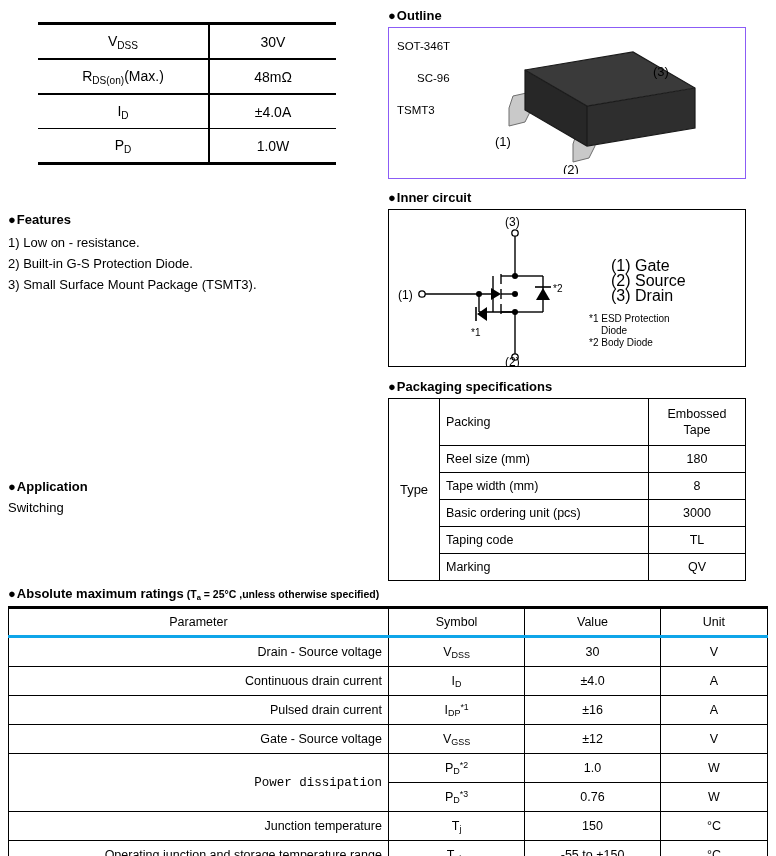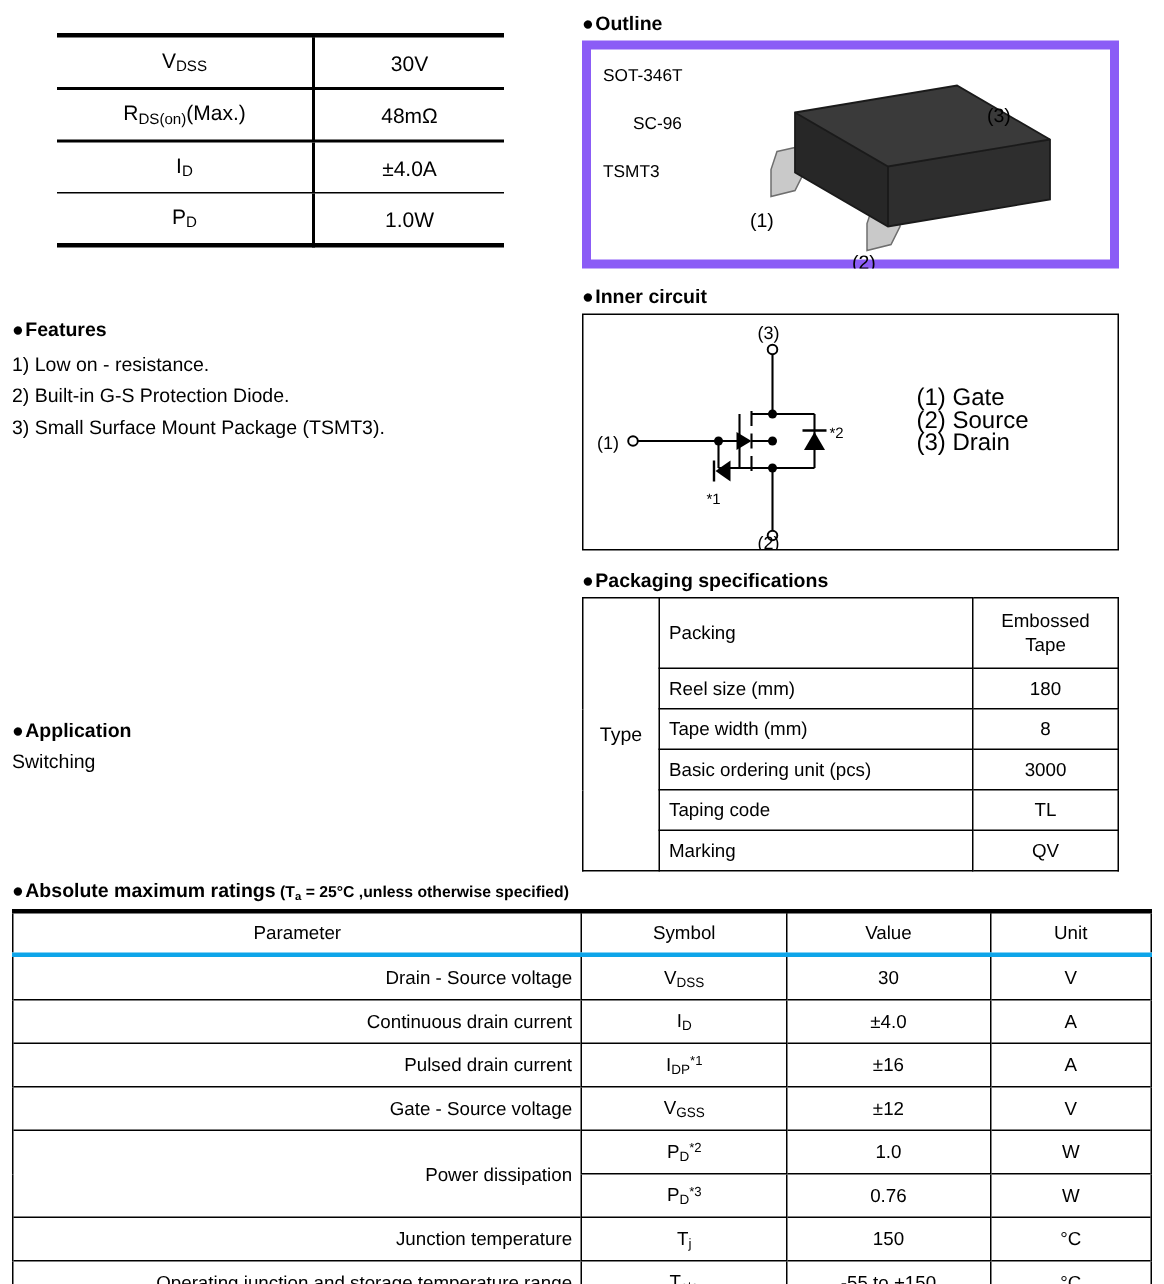--- a/index.html
+++ b/index.html
@@ -60,21 +60,21 @@
   
   #features-head { left: 8px; top: 212px; }
   #features-list { left: 8px; top: 232px; font-size: 13px; line-height: 21px; }
   #application-head { left: 8px; top: 479px; }
   #application-body { left: 8px; top: 500px; font-size: 13px; }
 
   
   #outline-head { left: 388px; top: 8px; }
   #outline-box {
     left: 388px; top: 27px; width: 358px; height: 152px;
-    border: 6px solid #8b5cf6;
+    border: 1px solid #8b5cf6;
     box-sizing: border-box;
   }
   .outline-name { font-size: 11.5px; left: 8px; }
   #pkg-svg { left: 96px; top: 18px; }
 
   
   #inner-head { left: 388px; top: 190px; }
   #inner-box {
     left: 388px; top: 209px; width: 358px; height: 158px;
     border: 1px solid #000;
@@ -118,21 +118,21 @@
     font-weight: normal;
   }
   #amr-table tr { border-bottom: 1px solid #000; }
   #amr-table tr.head-row { border-top: 3px solid #000; border-bottom: 3px solid #0ea5e9; }
   #amr-table tr.head-row td { height: 26px; text-align: center; }
   #amr-table td.c-param { width: 390px; text-align: right; }
   #amr-table td.c-sym   { width: 130px; text-align: center; border-left: 1px solid #000; }
   #amr-table td.c-val   { width: 130px; text-align: center; border-left: 1px solid #000; }
   #amr-table td.c-unit  { width: 100px; text-align: center; border-left: 1px solid #000; border-right: 1px solid #000; }
   #amr-table td.c-param { border-left: 1px solid #000; }
-  #amr-table tr.pd-row-a td.c-param { border-bottom: 0; }
+  #amr-table tr.pd-row-a td.c-param { border-bottom: 0; font-family: Liberation Mono, monospace; }
 </style>
 </head>
 <body>
 
 <table class="abs" id="spec-table">
   <tbody>
     <tr>
       <td>
         <span>V</span><sub>DSS</sub>
       </td>
@@ -268,20 +268,25 @@
     <text x="158" y="78" font-family="Liberation Sans, sans-serif" font-size="10" fill="#000">*2</text>
     <text x="76" y="122" font-family="Liberation Sans, sans-serif" font-size="10" fill="#000">*1</text>
   </svg>
 
   <div class="abs" id="pin-legend">
     <div>(1) Gate</div>
     <div>(2) Source</div>
     <div>(3) Drain</div>
   </div>
 
+  <div class="abs" id="note-legend">
+    <div>*1 ESD Protection</div>
+    <div class="ind">Diode</div>
+    <div>*2 Body Diode</div>
+  </div>
 </div>
 
 <div class="abs bullet-head" id="pack-head">
   <span class="dot">●</span>
     <span>Packaging specifications</span>
 </div>
 <table class="abs" id="pack-table">
   <tbody>
     <tr class="first">
       <td class="type-cell" rowspan="6">Type</td>

